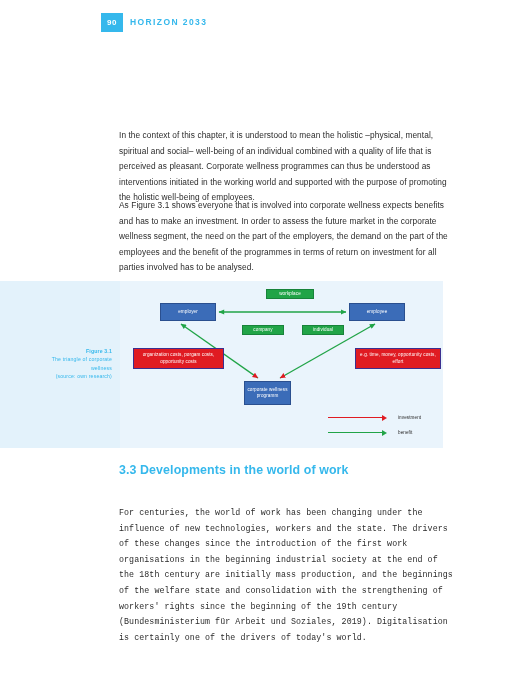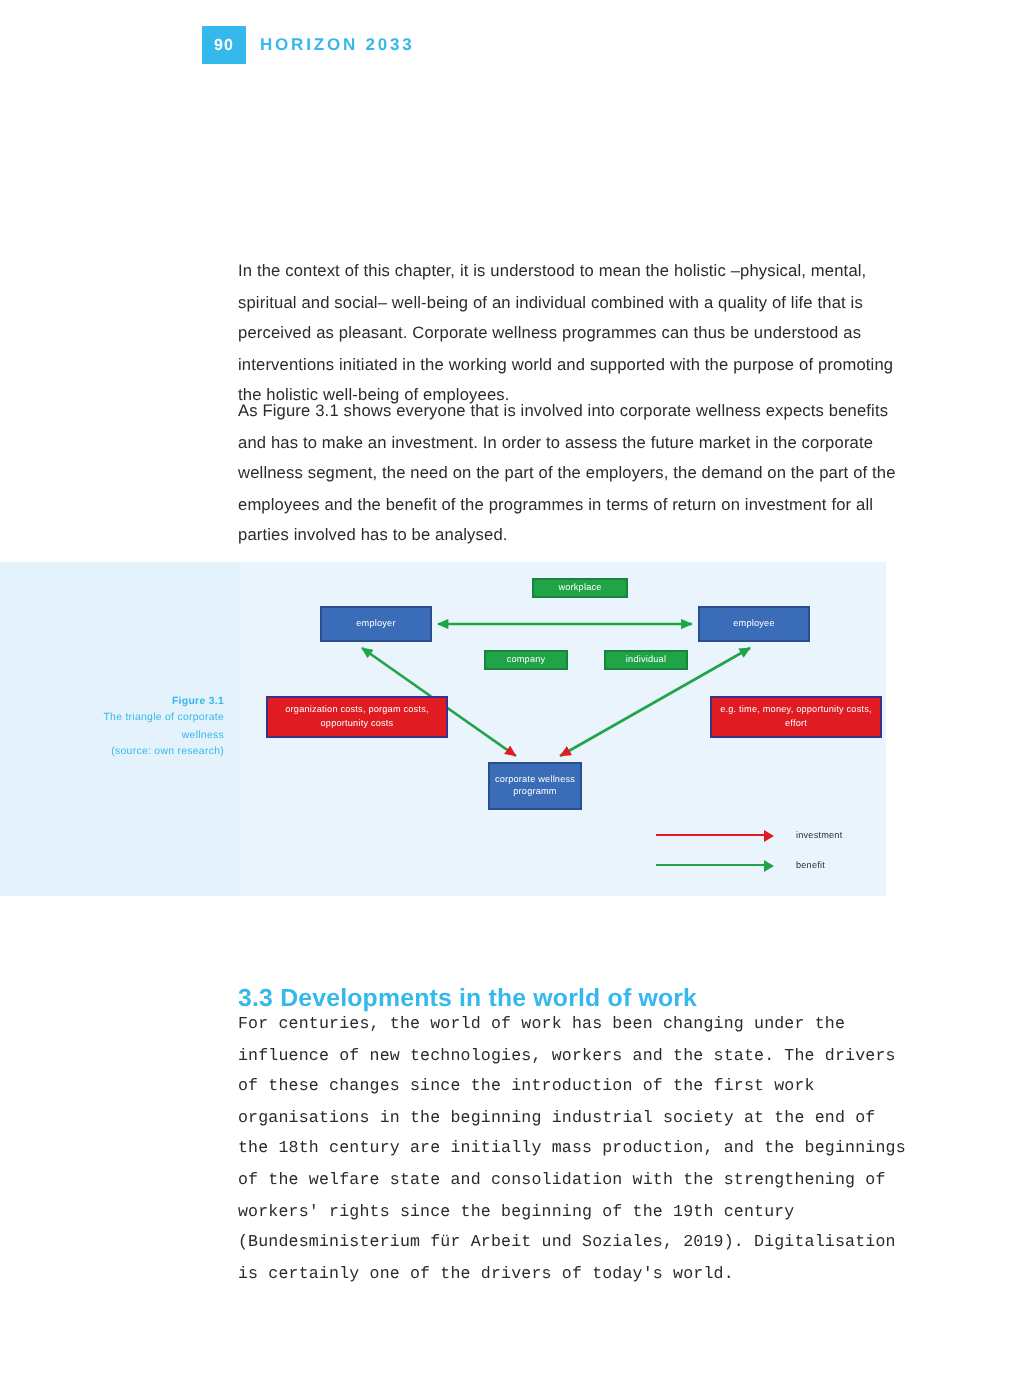--- a/index.html
+++ b/index.html
@@ -177,21 +177,21 @@
     color: #2b2b2b;
     font-size: 4.6px;
     letter-spacing: 0.1px;
     padding-left: 8px;
   }
 
   
   #section-heading {
     position: absolute;
     left: 119px;
-    top: 492px;
+    top: 463px;
     color: #35b8ec;
     font-size: 12.4px;
     font-weight: bold;
     letter-spacing: 0.1px;
   }
   #para-closing { top: 505px; font-family: Liberation Mono, monospace; }
 </style>
 </head>
 <body>
 

